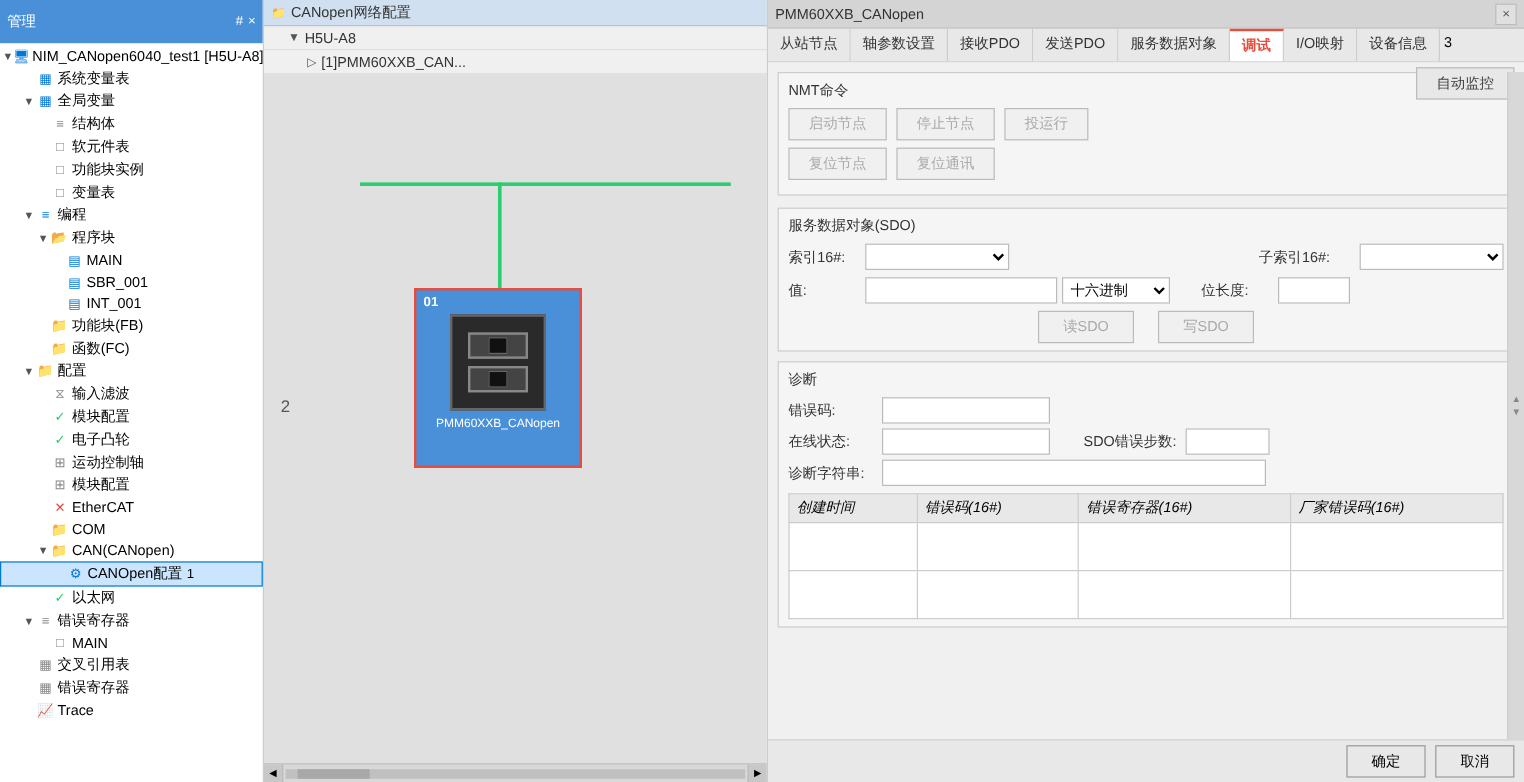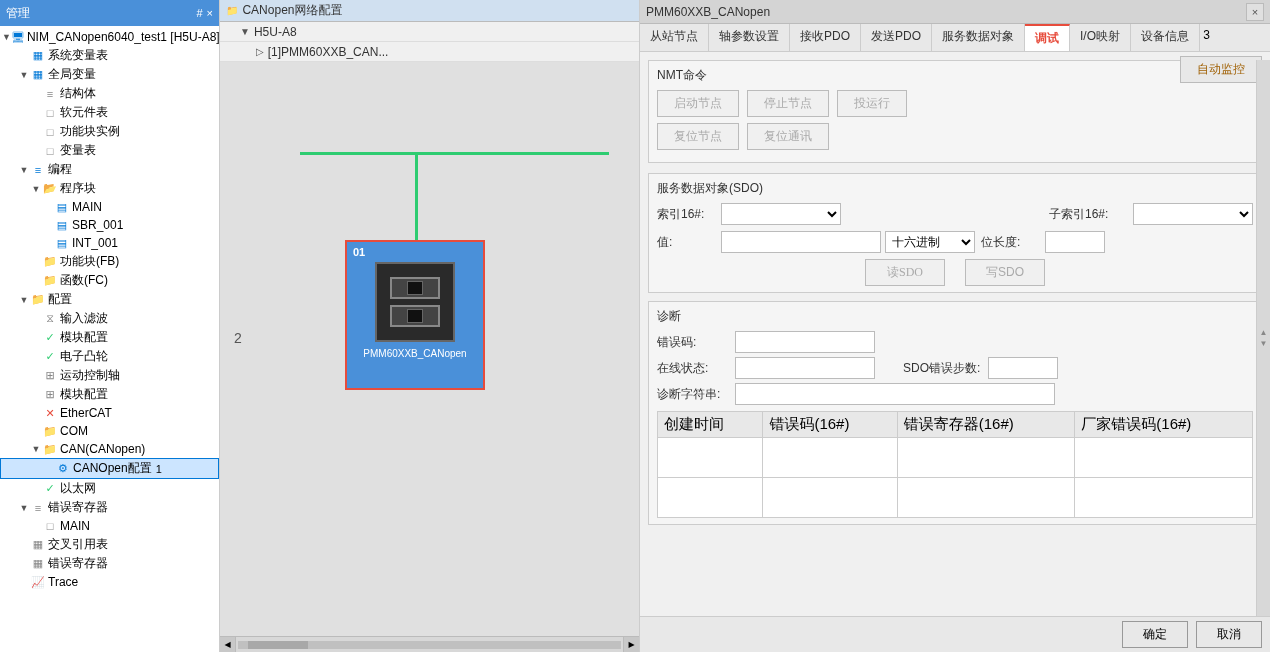--- a/index.html
+++ b/index.html
@@ -2,21 +2,21 @@
 <html><head>
   <meta charset="utf-8">
   <style>
     * { box-sizing: border-box; margin: 0; padding: 0; }
     body { font-family: 'Microsoft YaHei', SimSun, Arial, sans-serif; font-size: 12px; background: #f0f0f0; overflow: hidden; width: 1270px; height: 652px; }
     
     .main-container { display: flex; width: 1270px; height: 652px; background: #f0f0f0; }
     
     
     .left-panel { width: 220px; background: #fff; border-right: 1px solid #ccc; display: flex; flex-direction: column; overflow: hidden; }
-    .left-panel-header { background: #4a90d9; color: white; padding: 2px 6px; font-size: 12px; display: flex; justify-content: space-between; align-items: center; height: 26px; }
+    .left-panel-header { background: #4a90d9; color: white; padding: 2px 6px; font-size: 12px; display: flex; justify-content: space-between; align-items: center; height: 36px; }
     .left-panel-header-title { color: white; font-size: 12px; }
     .left-panel-header-icons { display: flex; gap: 4px; }
     .header-icon { color: white; font-size: 11px; cursor: pointer; }
     .tree-container { flex: 1; overflow: auto; padding: 2px 0; }
     .tree-item { display: flex; align-items: center; padding: 1px 2px; cursor: pointer; white-space: nowrap; }
     .tree-item.selected { background: #cce5ff; border: 1px solid #0078d7; }
     .tree-item .indent { display: inline-block; }
     .tree-item .expand-icon { width: 12px; height: 12px; display: inline-flex; align-items: center; justify-content: center; font-size: 9px; color: #555; }
     .tree-item .item-icon { width: 16px; height: 16px; display: inline-flex; align-items: center; justify-content: center; margin-right: 2px; font-size: 11px; }
     .tree-item .item-label { font-size: 12px; }
@@ -38,39 +38,39 @@
     .tabs-bar { display: flex; background: #e8e8e8; border-bottom: 1px solid #ccc; }
     .tab { padding: 4px 10px; font-size: 12px; cursor: pointer; border-right: 1px solid #ccc; color: #333; background: #e8e8e8; white-space: nowrap; }
     .tab.active { background: #fff; border-top: 2px solid #e74c3c; color: #e74c3c; font-weight: bold; }
     
     .panel-content { flex: 1; overflow: auto; padding: 8px; background: #f0f0f0; }
     
     .section { background: #f5f5f5; border: 1px solid #ccc; margin-bottom: 8px; padding: 6px 8px; }
     .section-title { font-size: 12px; color: #333; margin-bottom: 6px; }
     
     .btn-group { display: flex; gap: 8px; margin-bottom: 6px; flex-wrap: wrap; align-items: flex-end; }
-    .btn { padding: 4px 16px; border: 1px solid #bbb; background: #e8e8e8; font-size: 12px; cursor: pointer; color: #a16207; min-width: 70px; text-align: center; }
+    .btn { padding: 4px 16px; border: 1px solid #bbb; background: #e8e8e8; font-size: 12px; cursor: pointer; color: #404040; min-width: 70px; text-align: center; }
     .btn:disabled, .btn.disabled { color: #aaa; background: #f0f0f0; cursor: not-allowed; }
     .btn.auto-monitor { min-width: 90px; }
     
     .form-row { display: flex; align-items: center; margin-bottom: 6px; gap: 4px; }
     .form-label { font-size: 12px; color: #333; white-space: nowrap; min-width: 60px; }
     .form-input { border: 1px solid #bbb; background: white; height: 22px; font-size: 12px; padding: 0 4px; }
     .form-input.small { width: 80px; }
     .form-input.large { width: 220px; }
     .form-select { border: 1px solid #bbb; background: white; height: 22px; font-size: 12px; padding: 0 2px; }
     .form-select.medium { width: 120px; }
     
     .diag-section { margin-top: 4px; }
     .diag-row { display: flex; align-items: center; margin-bottom: 4px; gap: 8px; }
     .diag-label { font-size: 12px; color: #333; min-width: 70px; white-space: nowrap; }
     .diag-input { border: 1px solid #bbb; background: white; height: 22px; font-size: 12px; width: 140px; padding: 0 4px; }
     .diag-input.large { width: 300px; }
     
-    .emergency-table { width: 100%; border-collapse: collapse; font-size: 15px; }
+    .emergency-table { width: 100%; border-collapse: collapse; font-size: 12px; font-style: italic; }
     .emergency-table th { background: #e8e8e8; border: 1px solid #ccc; padding: 3px 6px; font-weight: normal; text-align: left; }
     .emergency-table td { border: 1px solid #ccc; padding: 3px 6px; background: white; height: 20px; }
     .emergency-table .empty-row td { height: 40px; }
     
     .bottom-bar { height: 36px; background: #e8e8e8; border-top: 1px solid #ccc; display: flex; align-items: center; justify-content: flex-end; padding: 0 8px; gap: 8px; }
     .bottom-btn { padding: 4px 20px; border: 1px solid #999; background: #e8e8e8; font-size: 12px; cursor: pointer; }
     
     .sdo-buttons { display: flex; justify-content: center; gap: 20px; margin-top: 4px; }
     
     .result-row { display: flex; align-items: center; margin-bottom: 6px; gap: 4px; }
@@ -369,25 +369,25 @@
           <select class="form-select medium"></select>
         </div>
         <div class="form-row">
           <label class="form-label">值:</label>
           <input type="text" class="form-input large" value="" style="width: 160px;">
           <select class="form-select hex-select">
             <option>十六进制</option>
             <option>十进制</option>
             <option>八进制</option>
           </select>
-          <label class="form-label" style="margin-left:2px;">位长度:</label>
+          <label class="form-label" style="margin-left:22px;">位长度:</label>
           <input type="text" class="form-input small" value="" style="width: 60px;">
         </div>
         <div class="sdo-buttons">
-          <button class="btn disabled" style="min-width:80px;font-family:Liberation Serif, serif;">读SDO</button>
+          <button class="btn disabled" style="min-width:80px;">读SDO</button>
           <button class="btn disabled" style="min-width:80px;">写SDO</button>
         </div>
       </div>
 
       <div class="section diag-section" style="margin-top:8px;">
         <div class="section-title">诊断</div>
         <div class="diag-row">
           <label class="diag-label">错误码:</label>
           <input type="text" class="diag-input" value="" style="">
         </div>

